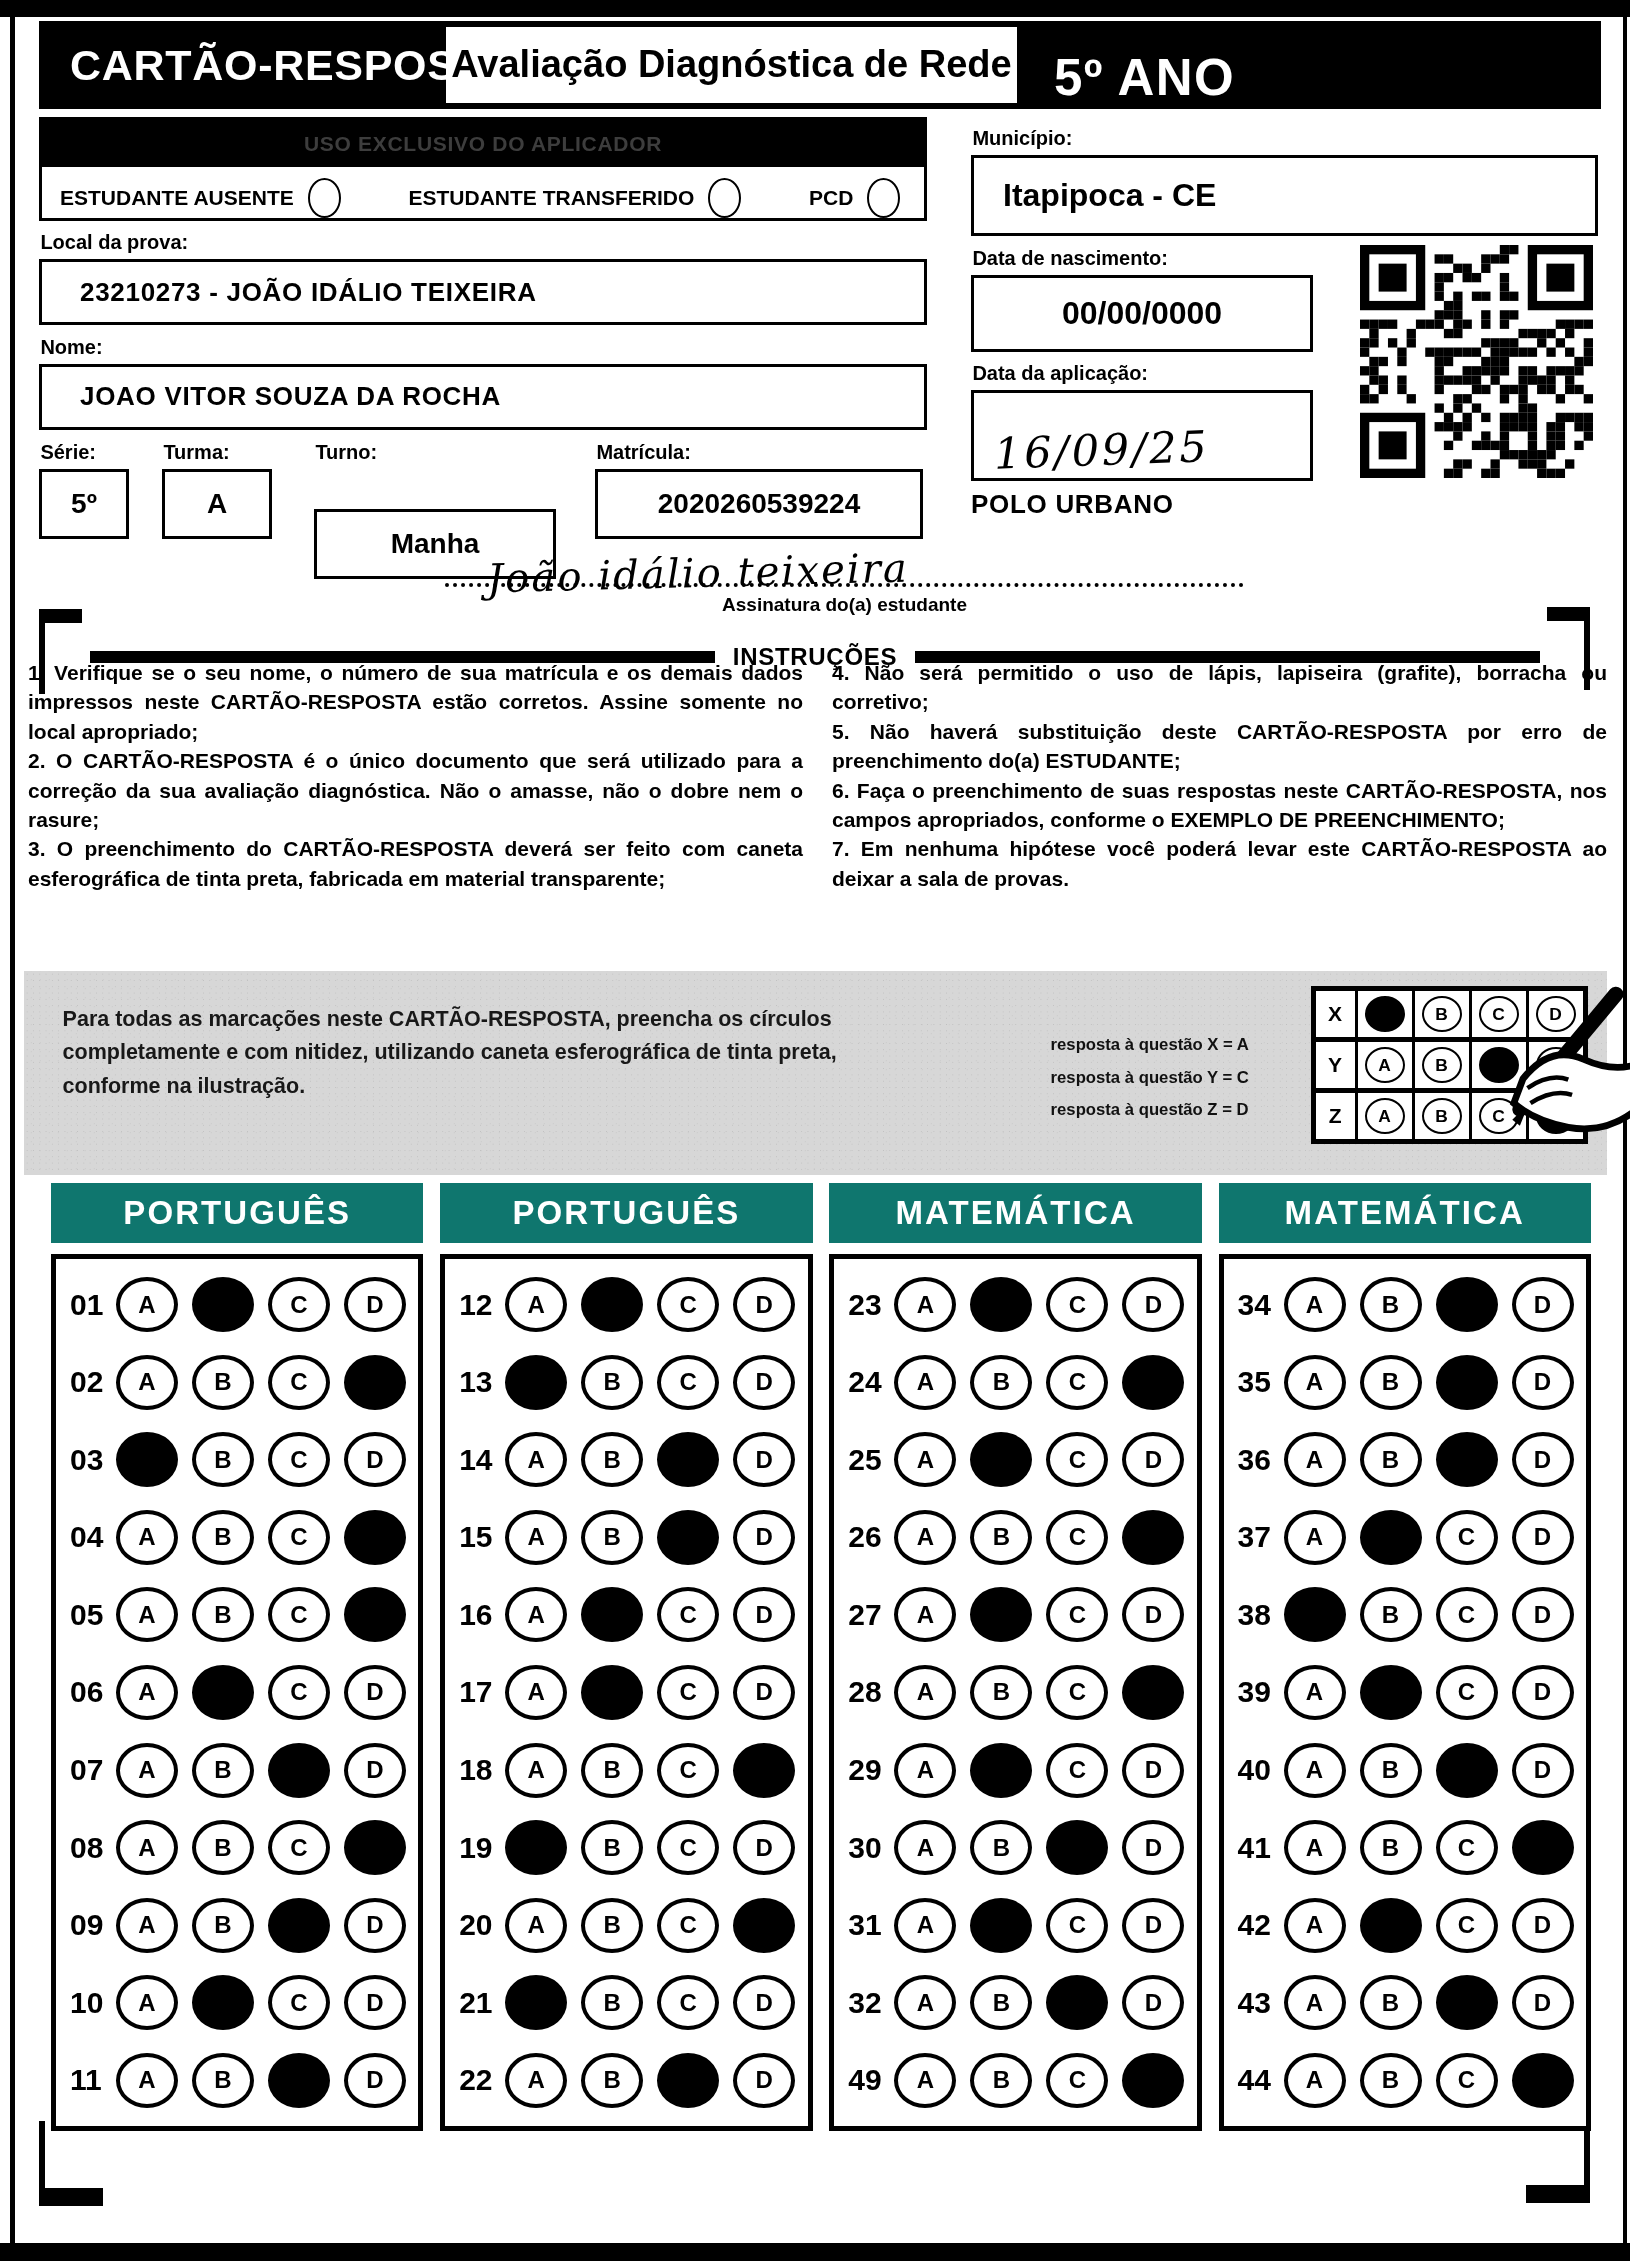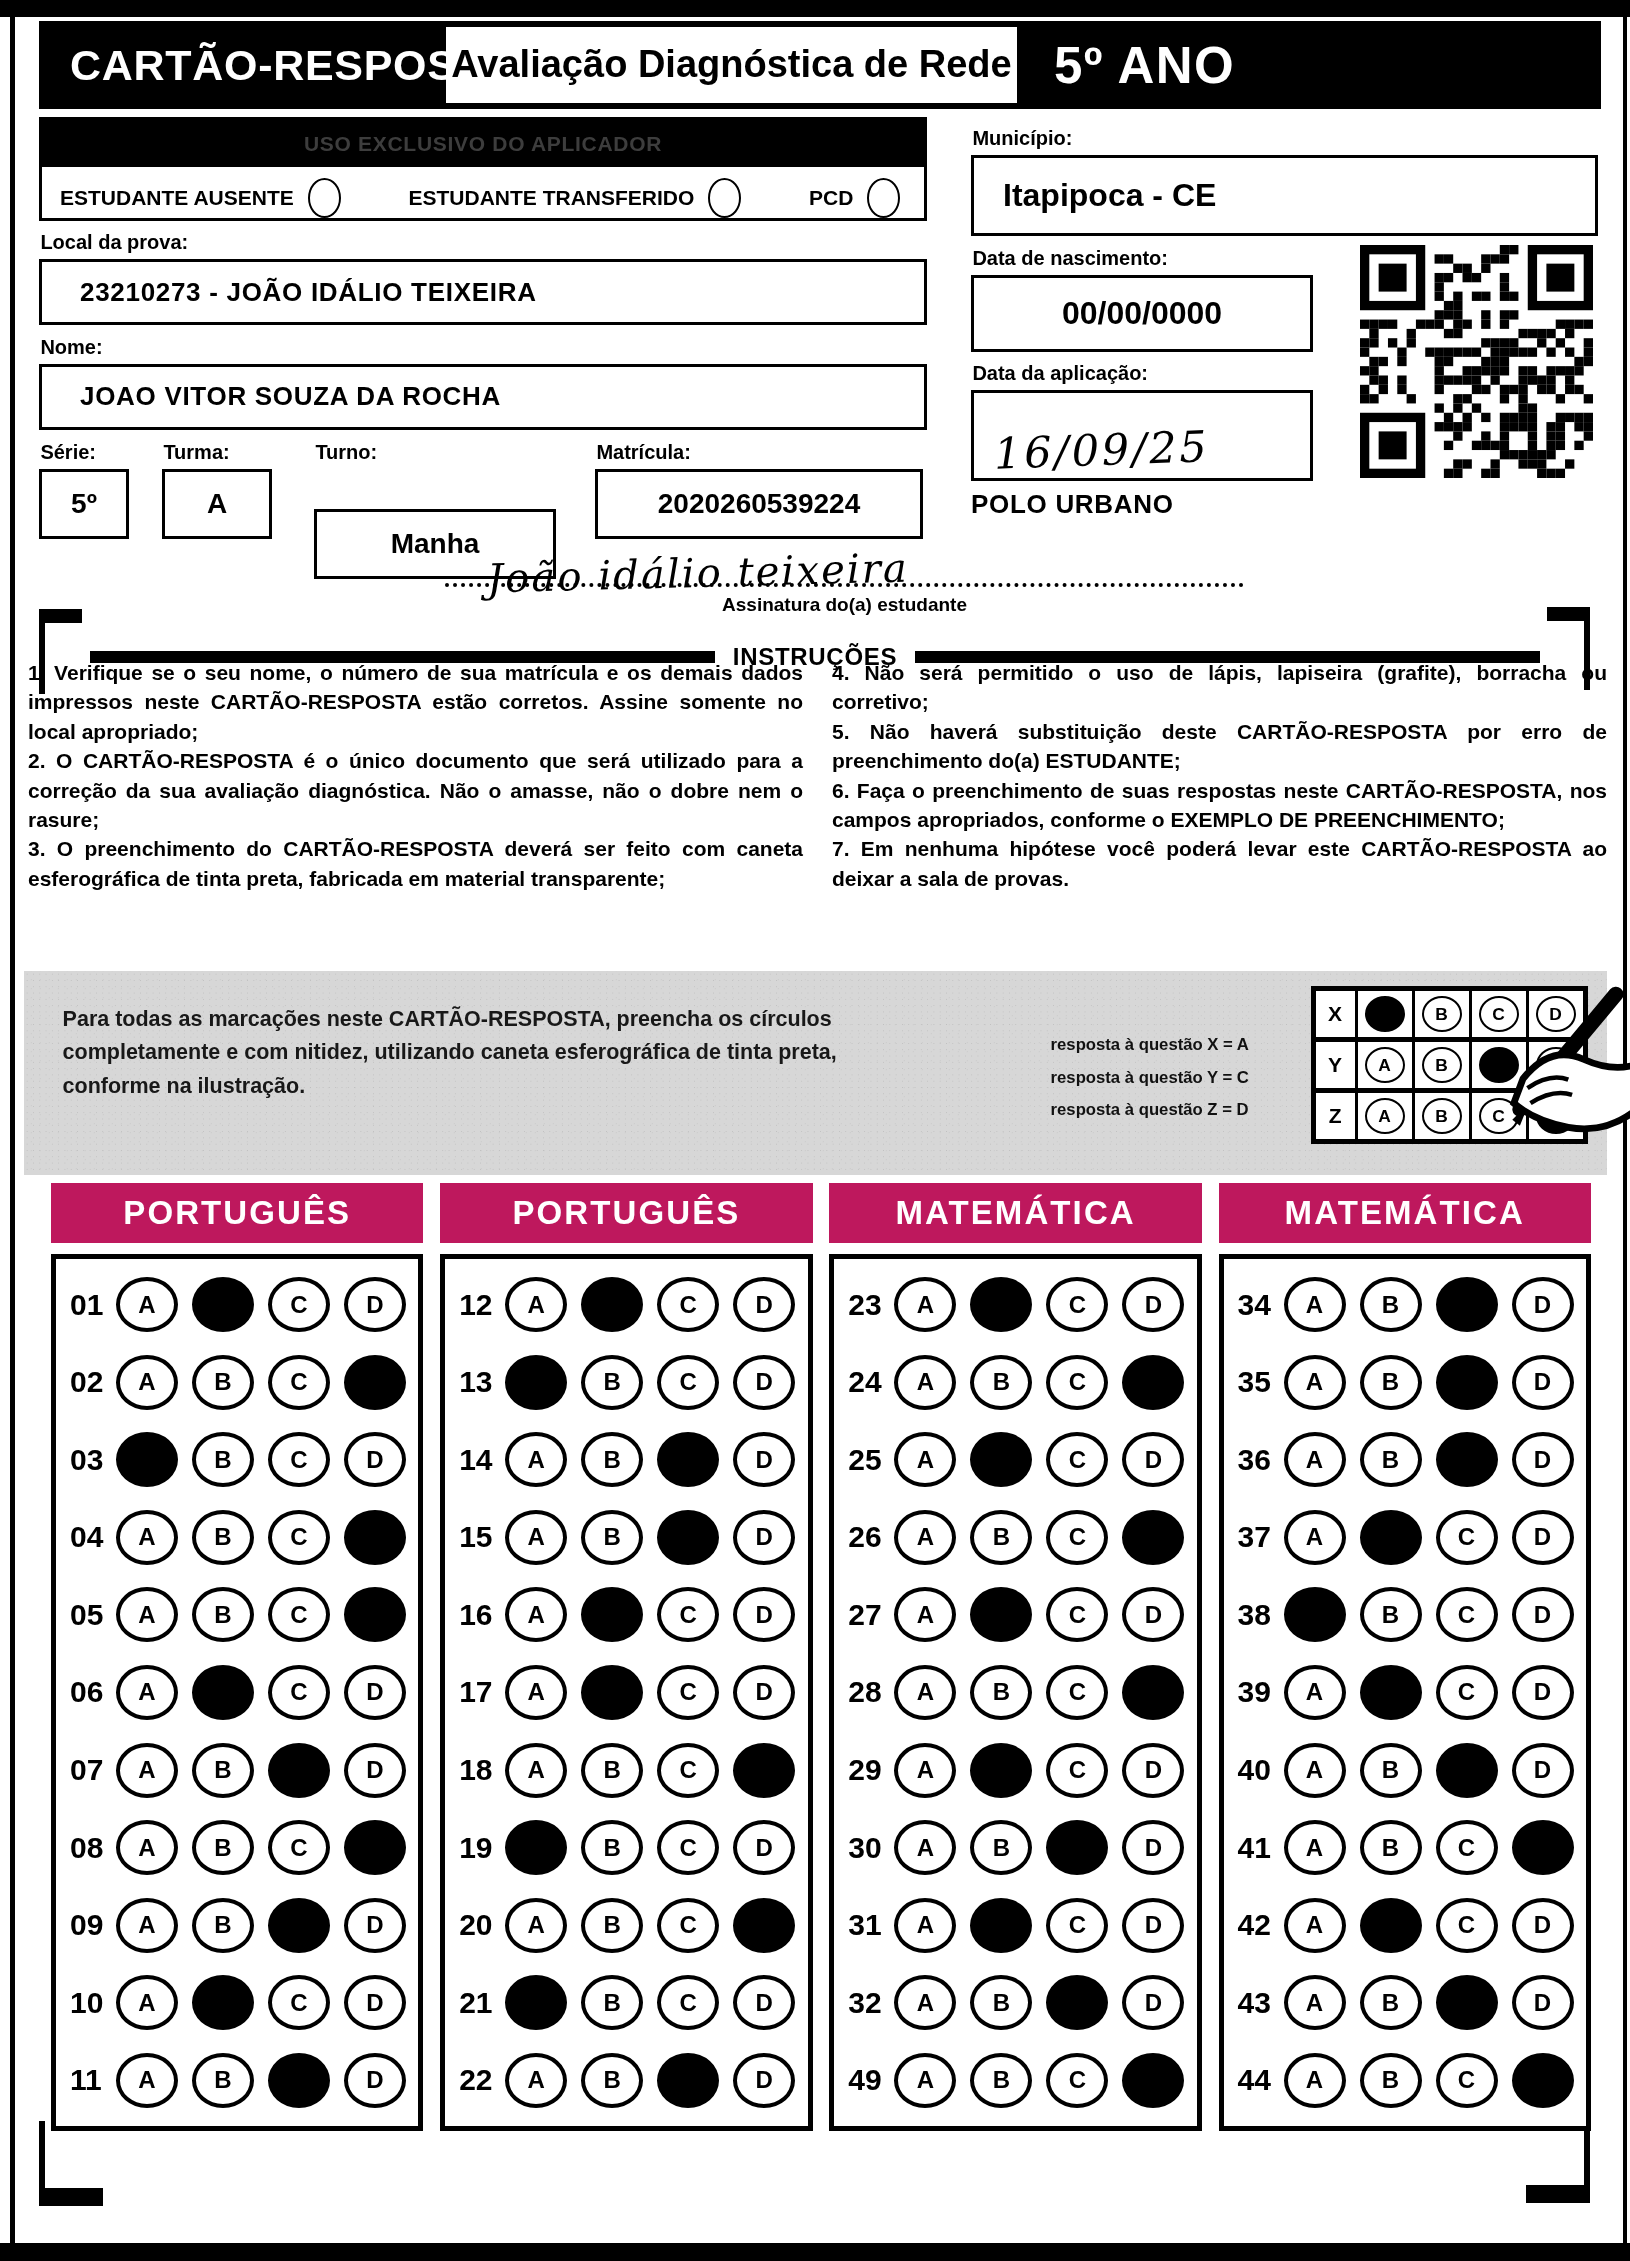--- a/index.html
+++ b/index.html
@@ -9,21 +9,21 @@
   
   .top-bar{position:absolute;left:0;top:0;width:1630px;height:16.7px;background:#000;}
   .bottom-bar{position:absolute;left:0;bottom:0;width:1630px;height:18px;background:#000;}
   .border-left{position:absolute;left:9.7px;top:16.7px;width:5.6px;height:2226px;background:#000;}
   .border-right{position:absolute;right:2.8px;top:16.7px;width:4.2px;height:2226px;background:#000;}
 
   
   .header-bar{position:absolute;left:39px;top:21px;width:1562px;height:88px;background:#000;}
   .h-left{position:absolute;left:31px;top:0;height:88px;display:flex;align-items:center;color:#fff;font-size:43px;font-weight:bold;letter-spacing:0.7px;}
   .h-center{position:absolute;left:407px;top:5.6px;width:571px;height:76px;background:#fff;display:flex;align-items:center;justify-content:center;font-size:38px;font-weight:bold;}
-  .h-right{position:absolute;left:1015px;top:0;height:88px;display:flex;align-items:center;color:#fff;font-size:51px;font-weight:bold;letter-spacing:1.4px;}
+  .h-right{position:absolute;left:1015px;top:12px;height:88px;display:flex;align-items:center;color:#fff;font-size:51px;font-weight:bold;letter-spacing:1.4px;}
 
   
   .form-left{position:absolute;left:39px;top:117px;width:888px;}
   .uso-box{border:3.5px solid #000;}
   .uso-bar{height:47px;background:#000;color:#3d3d3d;display:flex;align-items:center;justify-content:center;font-weight:bold;font-size:21px;letter-spacing:0.7px;}
   .check-row{height:51px;display:flex;align-items:flex-end;justify-content:space-between;padding:0 23.6px 0 18px;background:#fff;}
   .check-item{display:flex;align-items:center;font-weight:bold;font-size:21px;}
   .oval{width:29px;height:36px;border:2.8px solid #000;border-radius:50%;margin-left:14px;}
   .lbl{font-weight:bold;font-size:20px;margin:10.4px 0 4.9px 1.4px;}
   .big-box{border:3.5px solid #000;height:60px;display:flex;align-items:center;padding-left:38px;font-weight:bold;font-size:26px;letter-spacing:0.7px;background:#fff;}
@@ -84,21 +84,21 @@
   .ex-row:last-child{border-bottom:none;}
   .ex-cell{width:54px;height:46px;display:flex;align-items:center;justify-content:center;border-right:3.5px solid #000;}
   .ex-cell:last-child{border-right:none;}
   .ex-cell.lab{width:39px;font-weight:bold;font-size:21px;}
   .ex-bubble{width:36px;height:32px;border:2.8px solid #000;border-radius:50%;display:flex;align-items:center;justify-content:center;font-weight:bold;font-size:17.4px;}
   .ex-bubble.filled{background:#000;border-color:#000;}
   .ex-hand{position:absolute;left:1452px;top:5.6px;width:174px;height:188px;}
 
   
   .answers{position:absolute;left:51px;top:1183px;width:1540px;display:grid;grid-template-columns:repeat(4,1fr);column-gap:16.7px;}
-  .sec-head{height:60px;background:#be185d;color:#fff;display:flex;align-items:center;justify-content:center;font-weight:bold;font-size:33px;letter-spacing:2.1px;}
+  .sec-head{height:60px;background:#0f766e;color:#fff;display:flex;align-items:center;justify-content:center;font-weight:bold;font-size:33px;letter-spacing:2.1px;}
   .sec-box{margin-top:11px;border:5.6px solid #000;height:831px;padding:18px 9.7px 18px 14px;display:flex;flex-direction:column;justify-content:space-between;background:#fff;}
   .q-row{display:flex;align-items:center;}
   .q-num{width:46px;font-weight:bold;font-size:30px;}
   .q-opts{flex:1;display:flex;justify-content:space-between;padding-right:2.8px;}
   .bubble{width:54px;height:47px;border:4.2px solid #000;border-radius:50%;display:flex;align-items:center;justify-content:center;background:#fff;}
   .bubble .b-letter{font-weight:bold;font-size:24px;}
   .bubble.filled{background:#000;border-color:#000;}
 </style>
 </head>
 <body>

